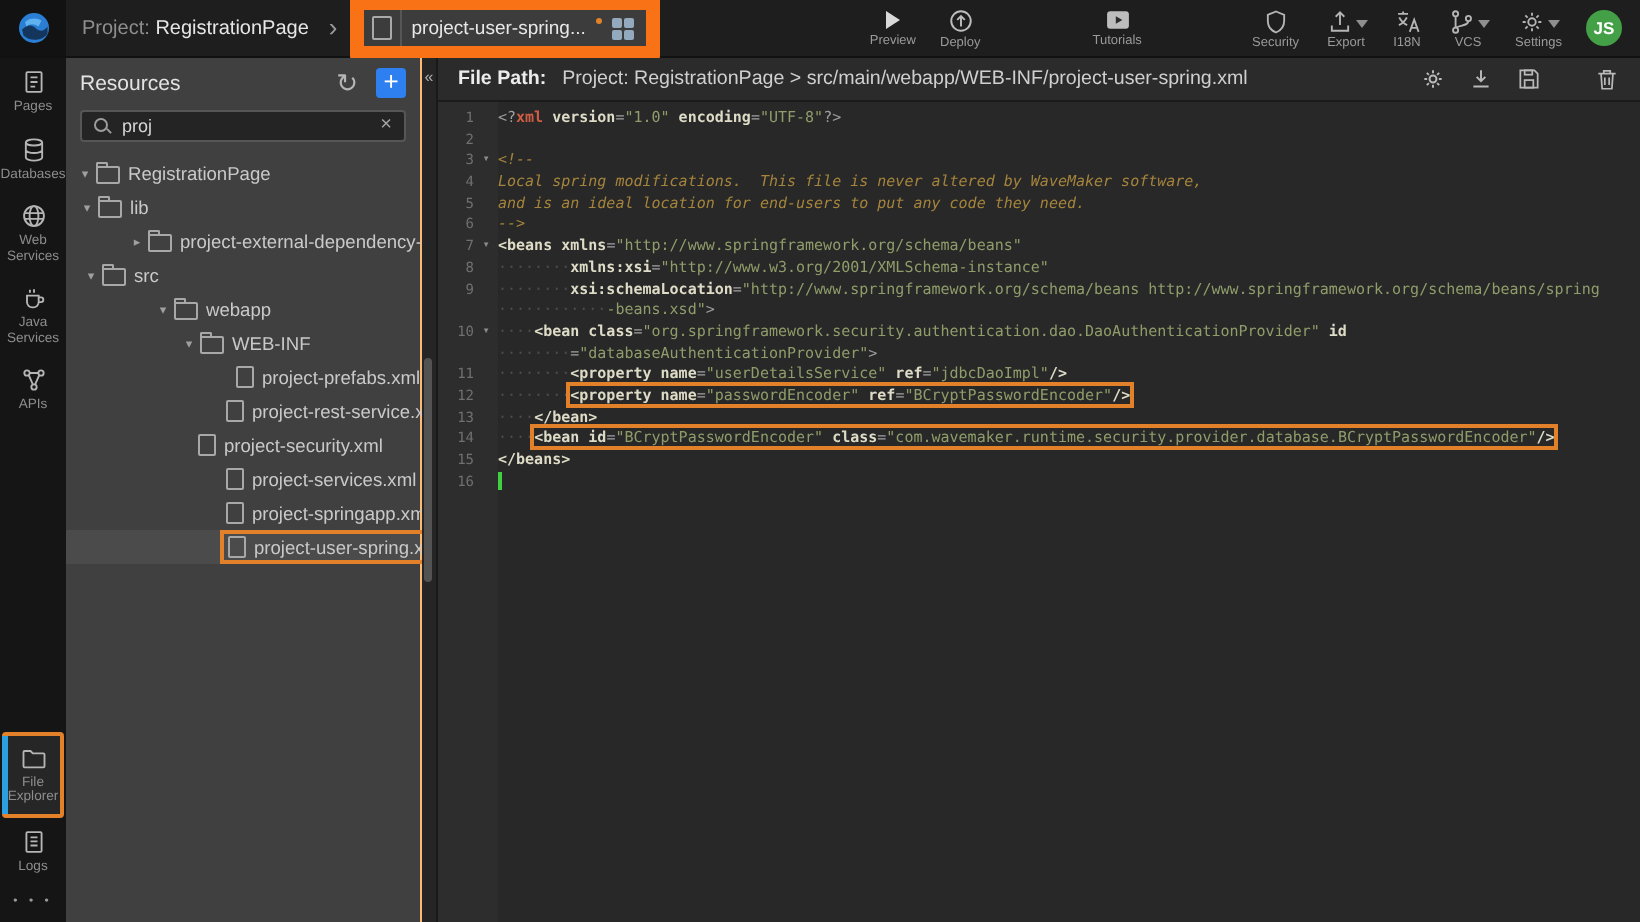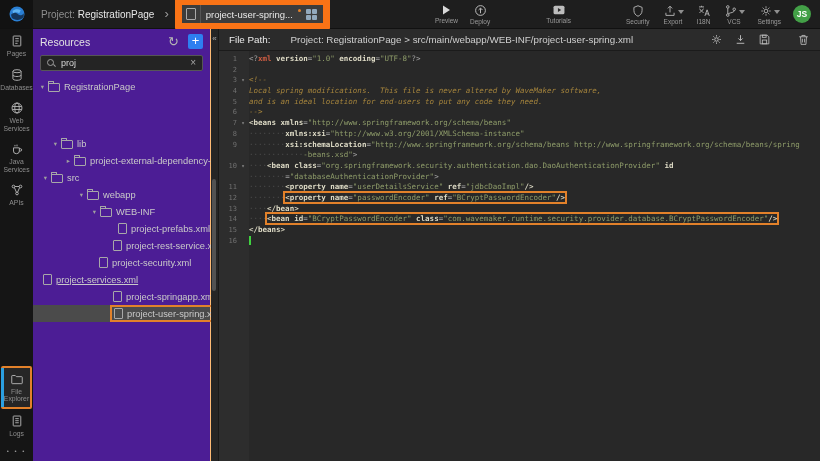--- a/index.html
+++ b/index.html
@@ -36,21 +36,21 @@
   .rail{position:absolute;top:29px;left:0;bottom:0;width:33px;background:#151515;
     display:flex;flex-direction:column;align-items:center;z-index:3}
   .rail-item{width:33px;padding:5px 0 5px;display:flex;flex-direction:column;align-items:center;gap:2px;position:relative}
   .rail-label{font-size:6.8px;color:#8d8d8d;text-align:center;line-height:7.5px;width:33px}
   .rail-item.active{box-sizing:border-box;width:31px;border:2px solid #e2812a;border-radius:2px;background:#262626;padding:4px 0}
   .rail-item.active::before{content:"";position:absolute;left:-2px;top:0;bottom:0;width:3px;background:#2b9fe0}
   .rail-spacer{flex:1}
   .rail-more{color:#9a9a9a;font-size:6px;letter-spacing:2px;margin:6px 0 7px}
 
   
-  .panel{position:absolute;top:29px;left:33px;width:177px;bottom:0;background:#4c1d95;border-right:7px solid #fdba74}
+  .panel{position:absolute;top:29px;left:33px;width:177px;bottom:0;background:#404040;border-right:7px solid #fdba74}
   .panel-header{height:25px;display:flex;align-items:center;padding:0 7px}
   .panel-title{font-size:10.5px;color:#e3e3e3;flex:1}
   .refresh-btn{color:#b5b5b5;font-size:13px;margin-right:9px;line-height:13px}
   .add-btn{width:15px;height:15px;background:#2e7ff0;border-radius:2px;color:#fff;font-size:13px;line-height:14px;text-align:center}
   .search-box{margin:1px 7px 7px;height:14px;background:#242424;border:1px solid #565656;border-radius:2px;
     display:flex;align-items:center;padding:0 6px;gap:5px}
   .search-glyph{position:relative;width:9px;height:9px;flex:none}
   .search-glyph::before{content:"";position:absolute;left:0;top:0;width:5px;height:5px;border:1px solid #9d9d9d;border-radius:50%}
   .search-glyph::after{content:"";position:absolute;left:6px;top:6px;width:3px;height:1px;background:#9d9d9d;transform:rotate(45deg)}
   .search-value{flex:1;font-size:9px;color:#d6d6d6}
@@ -67,21 +67,21 @@
 
   
   .strip{position:absolute;top:29px;left:211px;width:7px;bottom:0;background:#252525;border-right:1px solid #191919}
   .collapse-btn{color:#b0b0b0;font-size:8px;text-align:center;margin-top:6px;line-height:8px}
   .scroll-thumb{position:absolute;top:150px;left:1px;width:4px;height:112px;background:#525252;border-radius:2px}
 
   
   .editor{position:absolute;top:29px;left:219px;right:0;bottom:0;background:#282828;display:flex;flex-direction:column}
   .editor-header{height:21px;background:#2b2b2b;border-bottom:1px solid #1b1b1b;display:flex;align-items:center;padding:0 10px;flex:none}
   .path{font-size:9.8px;color:#cfcfcf;white-space:nowrap}
-  .path .pl{color:#ececec;font-weight:normal;margin-right:20px}
+  .path .pl{color:#ececec;font-weight:bold;margin-right:8px}
   .eh-icons{margin-left:auto;display:flex;align-items:center;gap:11px;color:#b9b9b9}
   .eh-icons .gap{width:4px}
   .code-area{flex:1;padding-top:3px;overflow:hidden;
     background:linear-gradient(90deg,#2d2d2d 30px,#282828 30px);
     font-family:"DejaVu Sans Mono",monospace;font-size:7.5px;line-height:10.7px}
   .crow{display:flex;white-space:pre;height:10.7px;align-items:center}
   .ln{width:18px;text-align:right;color:#707070;flex:none;font-size:7px}
   .fold{width:12px;color:#8a8a8a;font-size:6px;text-align:center;flex:none}
   .ctext{flex:none}
   .tk-t{color:#dedbc6;font-weight:bold}
@@ -286,21 +286,21 @@
     <span class="search-glyph"></span>
     <span class="search-value">proj</span>
     <span class="clear-btn">×</span>
   </div>
   <div class="tree">
       <div class="trow" style="padding-left: 5px;">
         <span class="caret">▾</span>
         <span class="t-ic t-folder"></span>
         <span>RegistrationPage</span>
       </div>
-      <div class="trow" style="padding-left: 18px; margin-top: 40px;">
+      <div class="trow" style="padding-left: 6px;">
         <span class="caret">▾</span>
         <span class="t-ic t-folder"></span>
         <span>lib</span>
       </div>
       <div class="trow" style="padding-left: 31px;">
         <span class="caret">▸</span>
         <span class="t-ic t-folder"></span>
         <span>project-external-dependency-jars</span>
       </div>
       <div class="trow" style="padding-left: 8px;">
@@ -326,21 +326,21 @@
       <div class="trow" style="padding-left: 70px;">
         <span class="caret"></span>
         <span class="t-ic t-file"></span>
         <span>project-rest-service.xml</span>
       </div>
       <div class="trow" style="padding-left: 56px;">
         <span class="caret"></span>
         <span class="t-ic t-file"></span>
         <span>project-security.xml</span>
       </div>
-      <div class="trow" style=" text-decoration: underline;">
+      <div class="trow" style="padding-left: 70px;">
         <span class="caret"></span>
         <span class="t-ic t-file"></span>
         <span>project-services.xml</span>
       </div>
       <div class="trow" style="padding-left: 70px;">
         <span class="caret"></span>
         <span class="t-ic t-file"></span>
         <span>project-springapp.xml</span>
       </div>
       <div class="trow selected" style="padding-left: 70px;">

